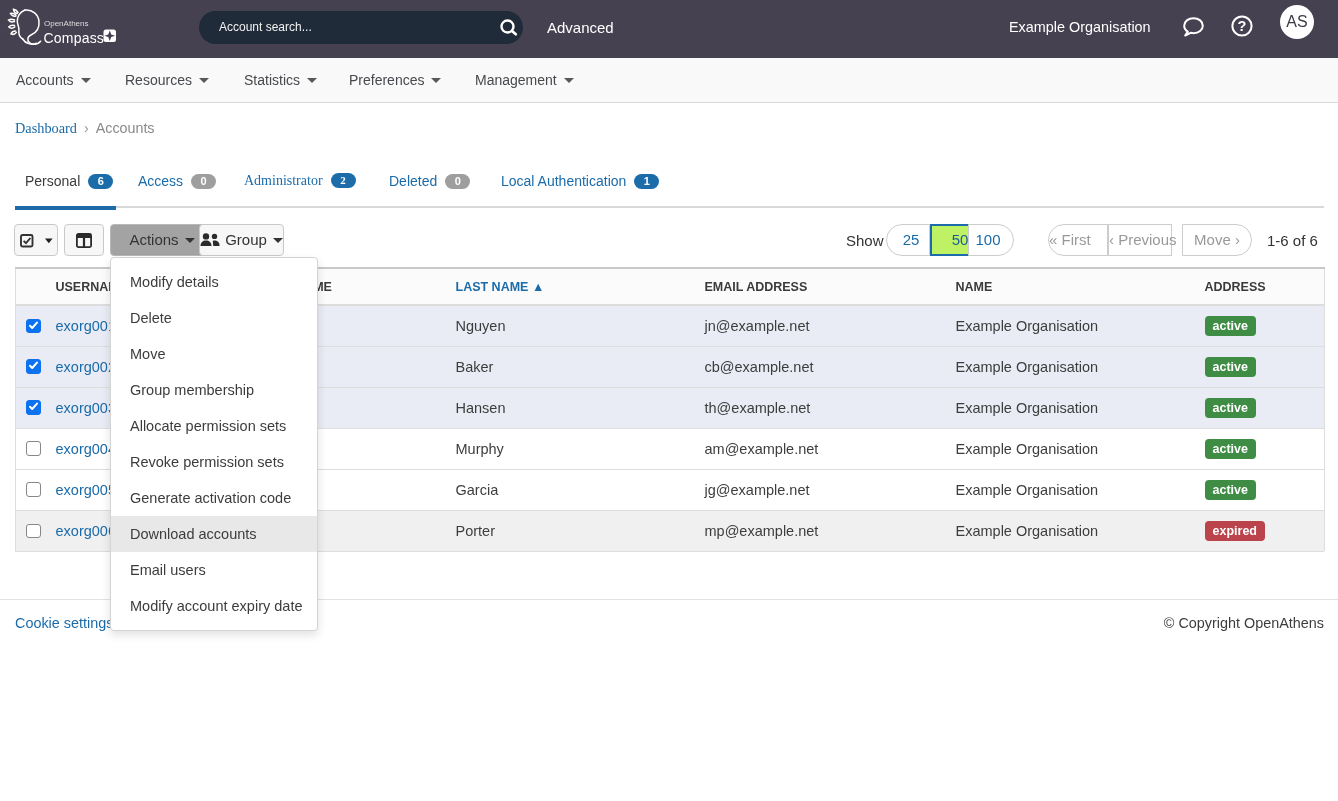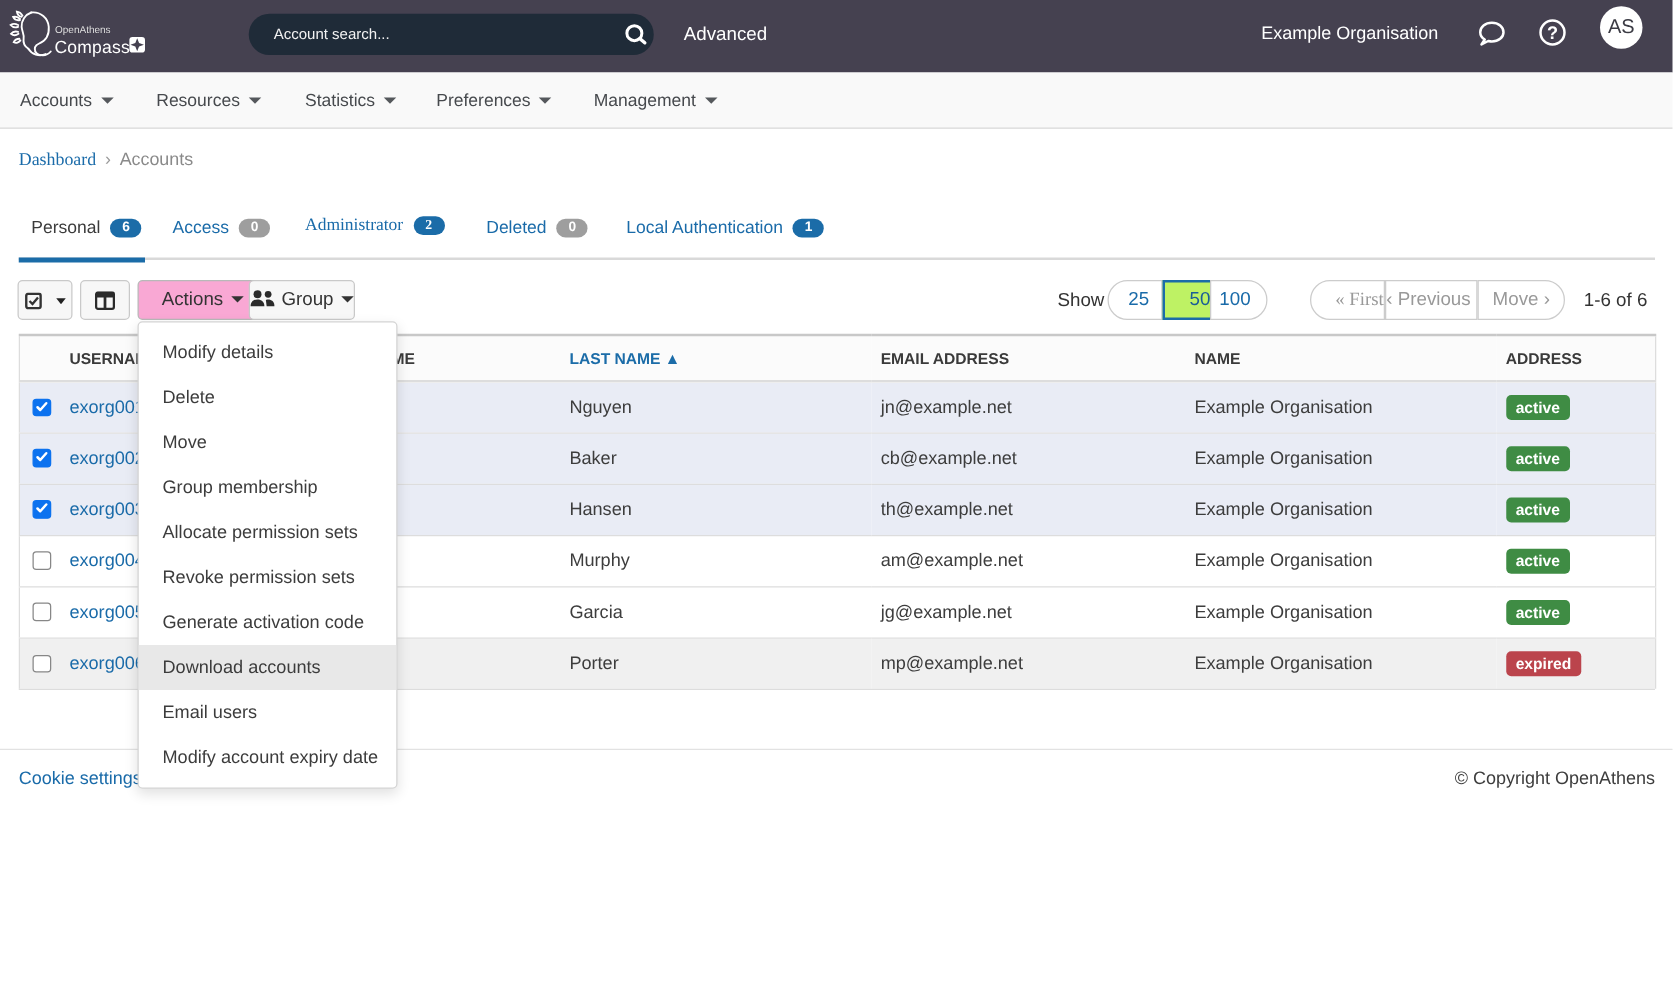--- a/index.html
+++ b/index.html
@@ -145,38 +145,38 @@
     <path d="M25 4.5 l7.6 0 l-3.8 4.8 z" fill="#222"></path>
   </svg>
 </div>
 <div class="btn" style="left:64px; width:40px;">
   <svg width="16" height="15" viewBox="0 0 16 15" style="margin-top:8px;">
     <rect x="0.9" y="0.9" width="14.2" height="13.2" rx="1.5" fill="none" stroke="#2b2b2b" stroke-width="1.8"></rect>
     <rect x="1" y="1" width="14" height="4" fill="#2b2b2b"></rect>
     <rect x="6.9" y="4" width="2.2" height="10" fill="#2b2b2b"></rect>
   </svg>
 </div>
-<div class="btn" style="left:110px; width:104px; background:#f9a8d4; border-color:#b8b8b8; line-height:30px;">Actions<span class="caret2"></span></div>
+<div class="btn" style="left:110px; width:104px; background:#a3a3a3; border-color:#b8b8b8; line-height:30px;">Actions<span class="caret2"></span></div>
 <div class="btn" style="left:199px; width:85px; line-height:30px;">
   <svg width="20" height="14" viewBox="0 0 20 14" style="vertical-align:-2px; margin-right:5px;">
     <circle cx="6" cy="3.4" r="3.2" fill="#2b2b2b"></circle>
       <path d="M0.5 13 C0.5 9.5, 2.8 7.6, 6 7.6 C9.2 7.6, 11.5 9.5, 11.5 13 Z" fill="#2b2b2b"></path>
     <circle cx="14.5" cy="3.4" r="2.7" fill="#2b2b2b"></circle>
       <path d="M12.7 7.9 C13.3 7.7, 13.9 7.6, 14.5 7.6 C17.3 7.6, 19.5 9.4, 19.5 12.4 L19.5 13 L13.3 13" fill="#2b2b2b"></path>
   </svg>Group<span class="caret2"></span></div>
 
 <div id="showlbl">Show</div>
 <div id="showgrp">
   <div class="showbtn" style="left:0; width:44px; border-radius:16px 0 0 16px; padding-left:6px;">25</div>
   <div class="showbtn" style="left:44px; width:60px; border:2px solid #1b6ca8; background:#bef264; color:#1b5e97; line-height:28px;">50</div>
   <div class="showbtn" style="left:82px; width:46px; border-radius:0 16px 16px 0; padding-right:6px;">100</div>
 </div>
 <div id="pgroup">
-  <div class="pbtn" style="left:0; width:60px; border-radius:16px 0 0 16px; text-align:right;font-family:Liberation Serif, serif;">« First</div>
-  <div class="pbtn" style="left:60px; width:74px; text-align:left;">‹ Previous</div>
+  <div class="pbtn" style="left:0; width:60px; border-radius:16px 0 0 16px; text-align:left;">« First</div>
+  <div class="pbtn" style="left:60px; width:64px; text-align:left;">‹ Previous</div>
   <div class="pbtn" style="left:134px; width:70px; border-radius:0 16px 16px 0; text-align:center;">Move ›</div>
 </div>
 <div id="pcount">1-6 of 6</div>
 
 <div id="tbl">
 <table>
 <colgroup>
         <col style="width:32px">
         <col style="width:200px">
         <col style="width:200px">

